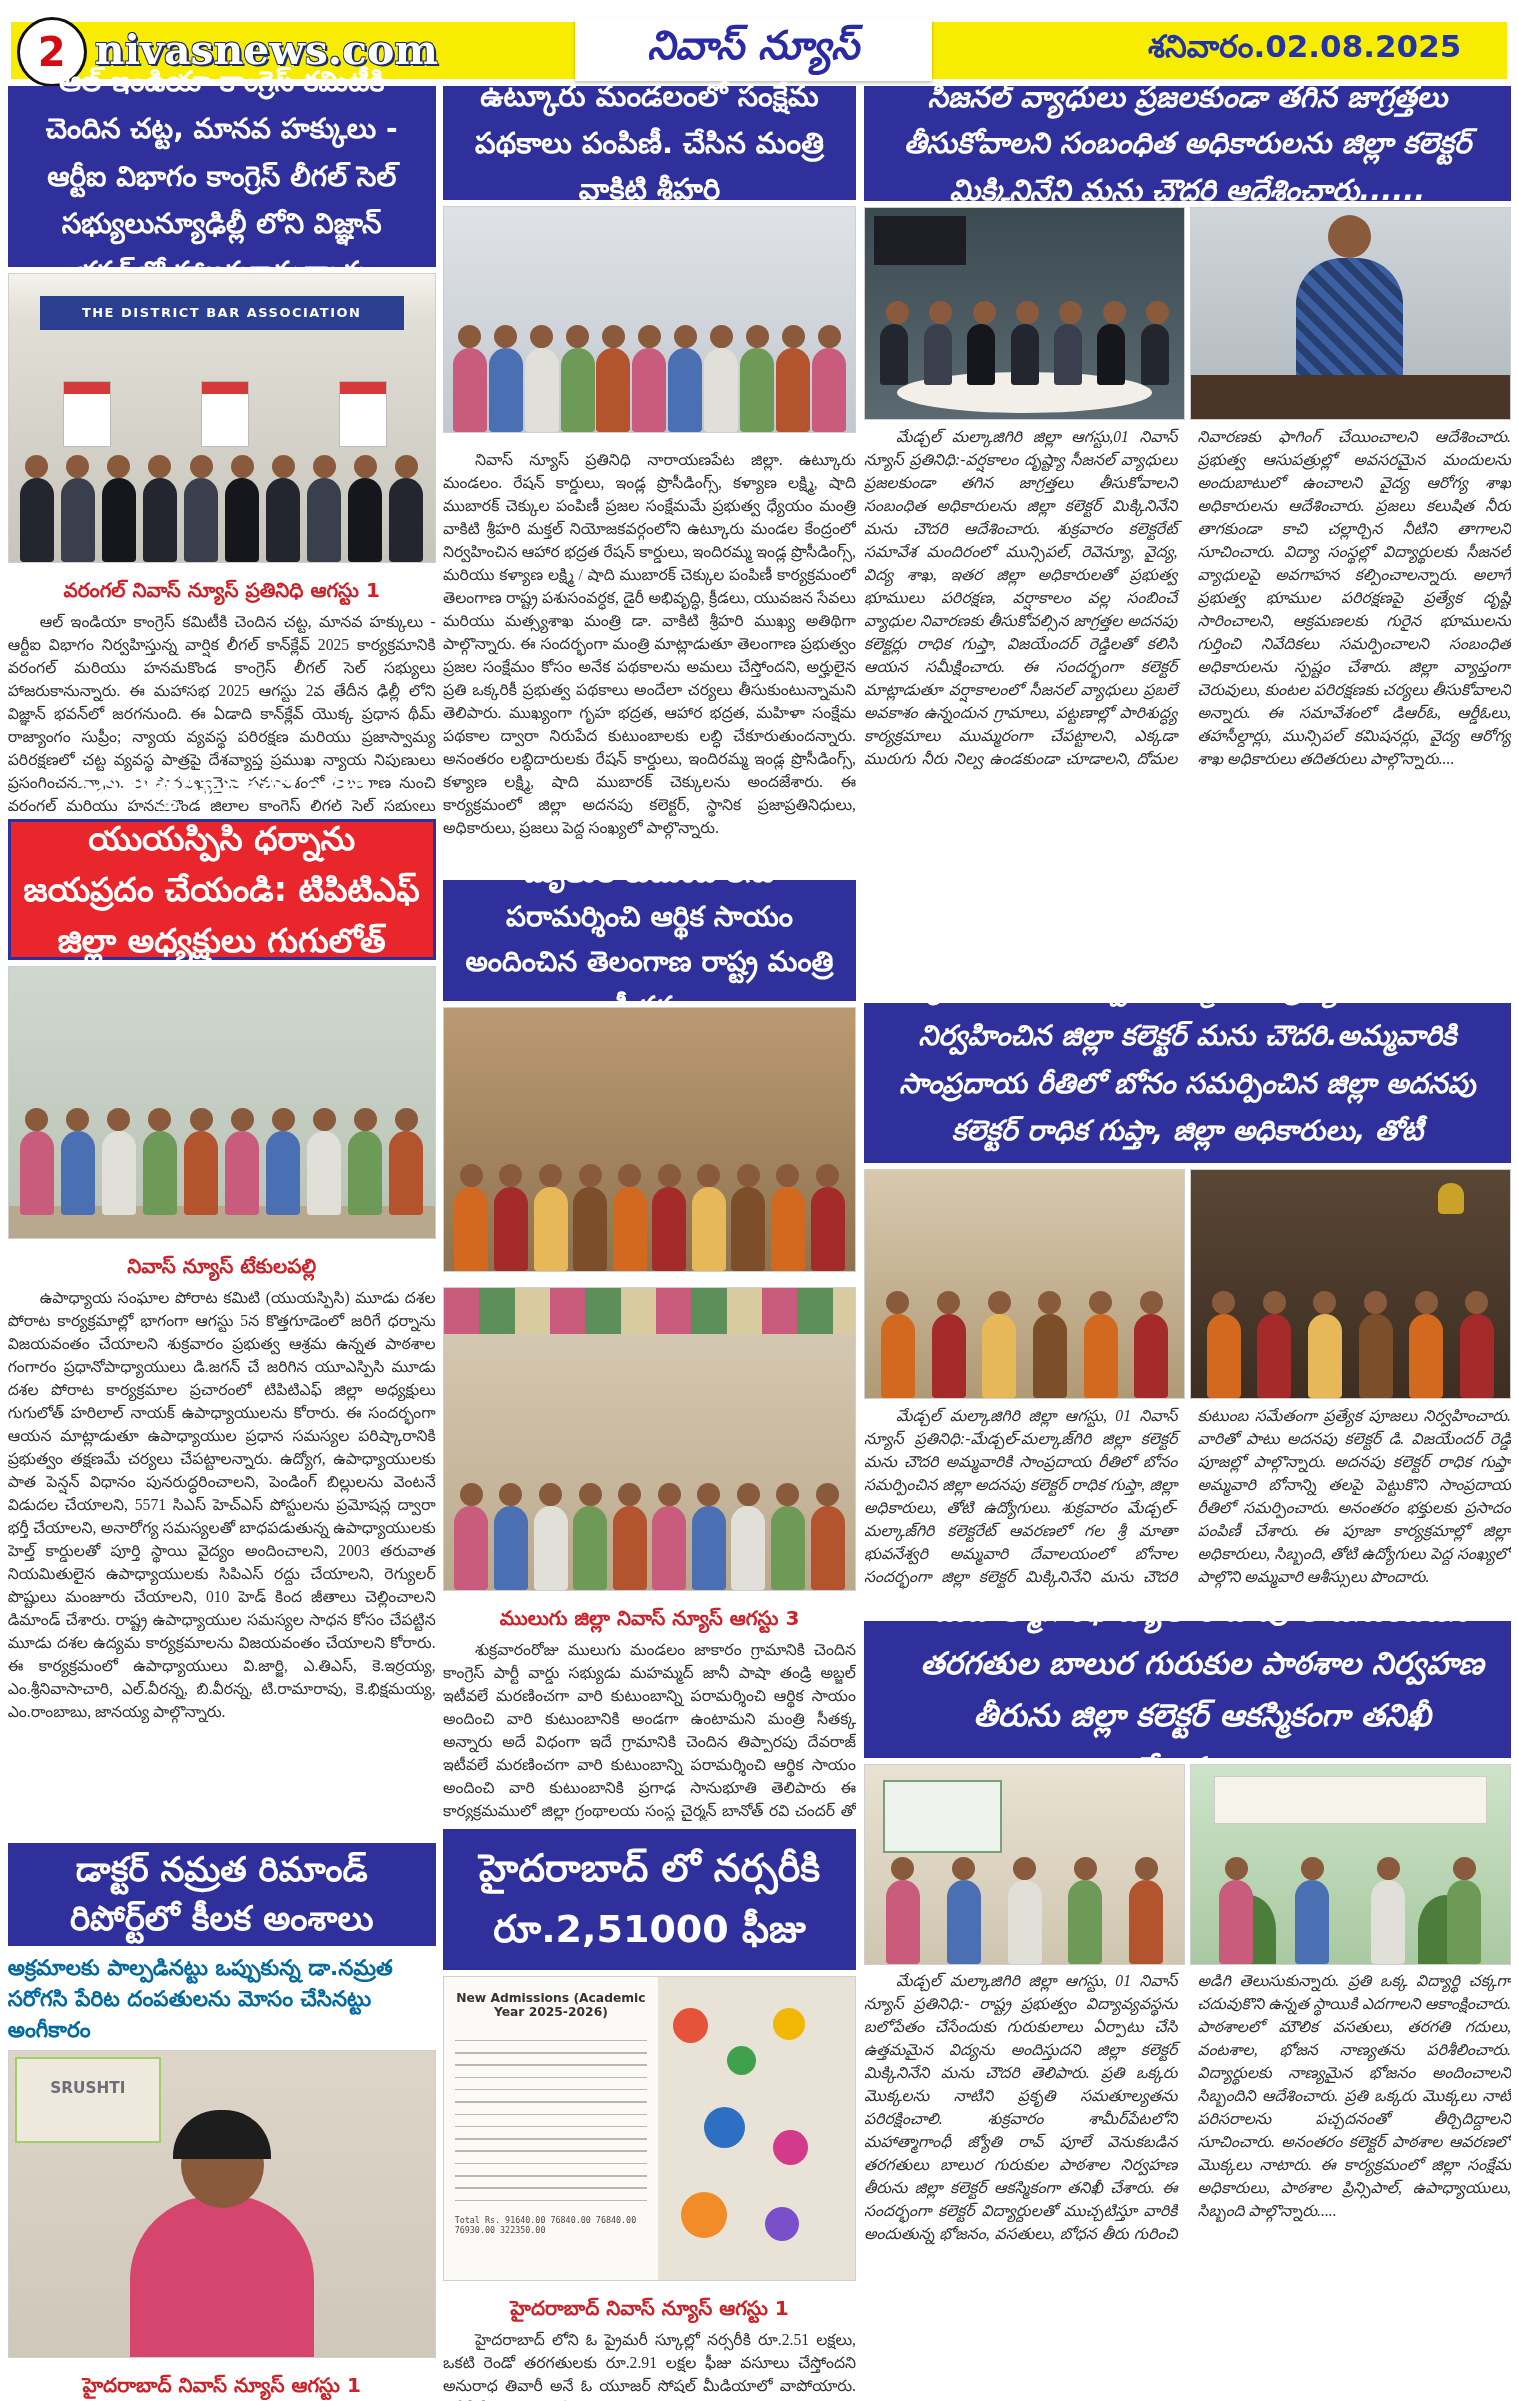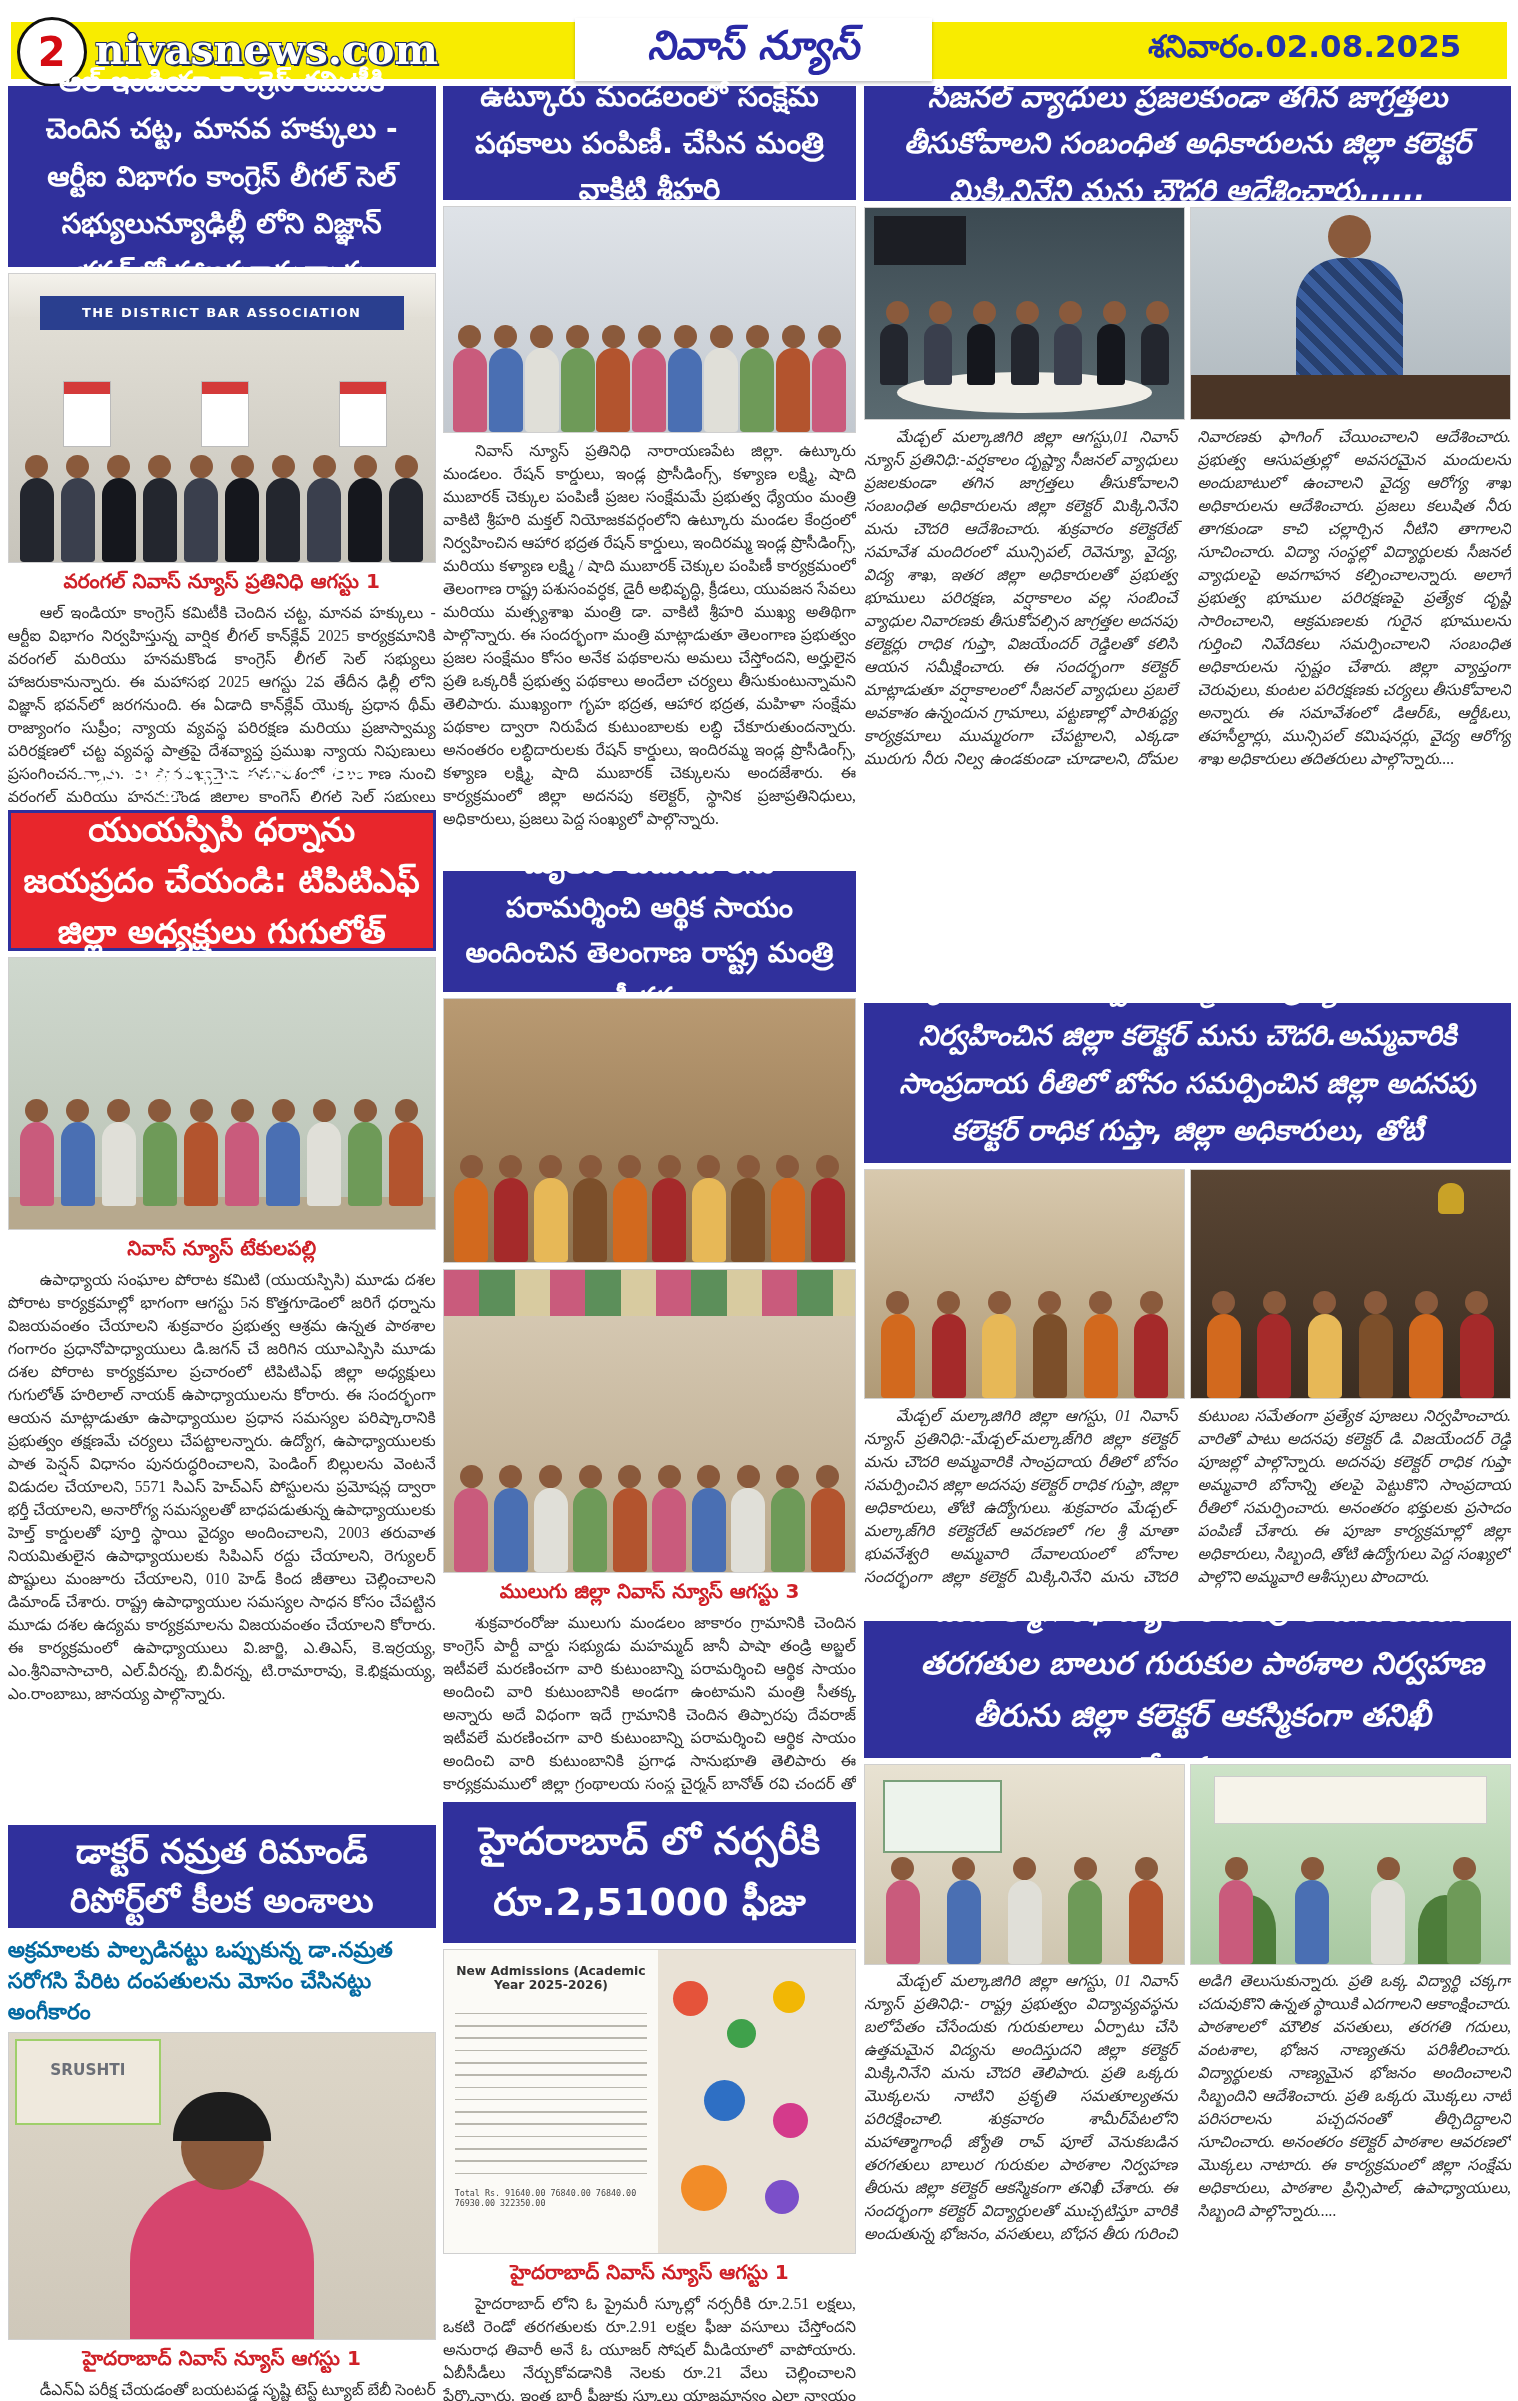--- a/index.html
+++ b/index.html
@@ -26,21 +26,21 @@
   .hl{box-sizing:border-box;margin:0 0 6.1px 0;display:flex;align-items:center;justify-content:center;
       text-align:center;color:#fff;font-family:"DejaVu Sans",sans-serif;font-weight:bold;padding:7.7px 10.7px;}
   .hl-blue{background:#30309c;}
   .hl-red{background:#e8262c;border:3.8px solid #30309c;}
   .dateline{color:#cf2128;font:bold 20px "DejaVu Sans",sans-serif;text-align:center;margin:4.6px 0 3.1px 0;}
   .subhead{color:#0369a1;font:bold 21.5px "DejaVu Sans",sans-serif;line-height:1.45;margin:4.6px 0;}
   .body{color:#2e2e2e;font-size:15.7px;line-height:23px;text-align:justify;margin:0 0 7.7px 0;
         overflow:hidden;text-indent:32px;}
   .cols2{column-count:2;column-gap:20px;}
   
-  .photo{position:relative;overflow:hidden;margin-bottom:6px;background:linear-gradient(#e6e3da,#c7c4bb);
+  .photo{position:relative;overflow:hidden;margin-bottom:15px;background:linear-gradient(#e6e3da,#c7c4bb);
          border:0.8px solid #cfcfcf;box-sizing:border-box;}
   .photo-row{display:flex;gap:4.6px;margin-bottom:4.6px;}
   .photo-row .photo{flex:1;margin-bottom:0;}
   .crowd{position:absolute;left:0;right:0;bottom:0;display:flex;justify-content:space-around;
          align-items:flex-end;padding:0 7.7px;}
   .p{width:34px;height:84px;border-radius:17px 17px 3.8px 3.8px;position:relative;background:#555;}
   .p::before{content:"";position:absolute;top:-23px;left:5.4px;width:23px;height:23px;border-radius:50%;background:#8a5a3c;}
   .c-dark .p:nth-child(3n+1){background:#23262e}.c-dark .p:nth-child(3n+2){background:#3a3f4d}
   .c-dark .p:nth-child(3n){background:#15171d}
   .c-mixed .p:nth-child(5n+1){background:#c95b7c}.c-mixed .p:nth-child(5n+2){background:#4a6fb3}

